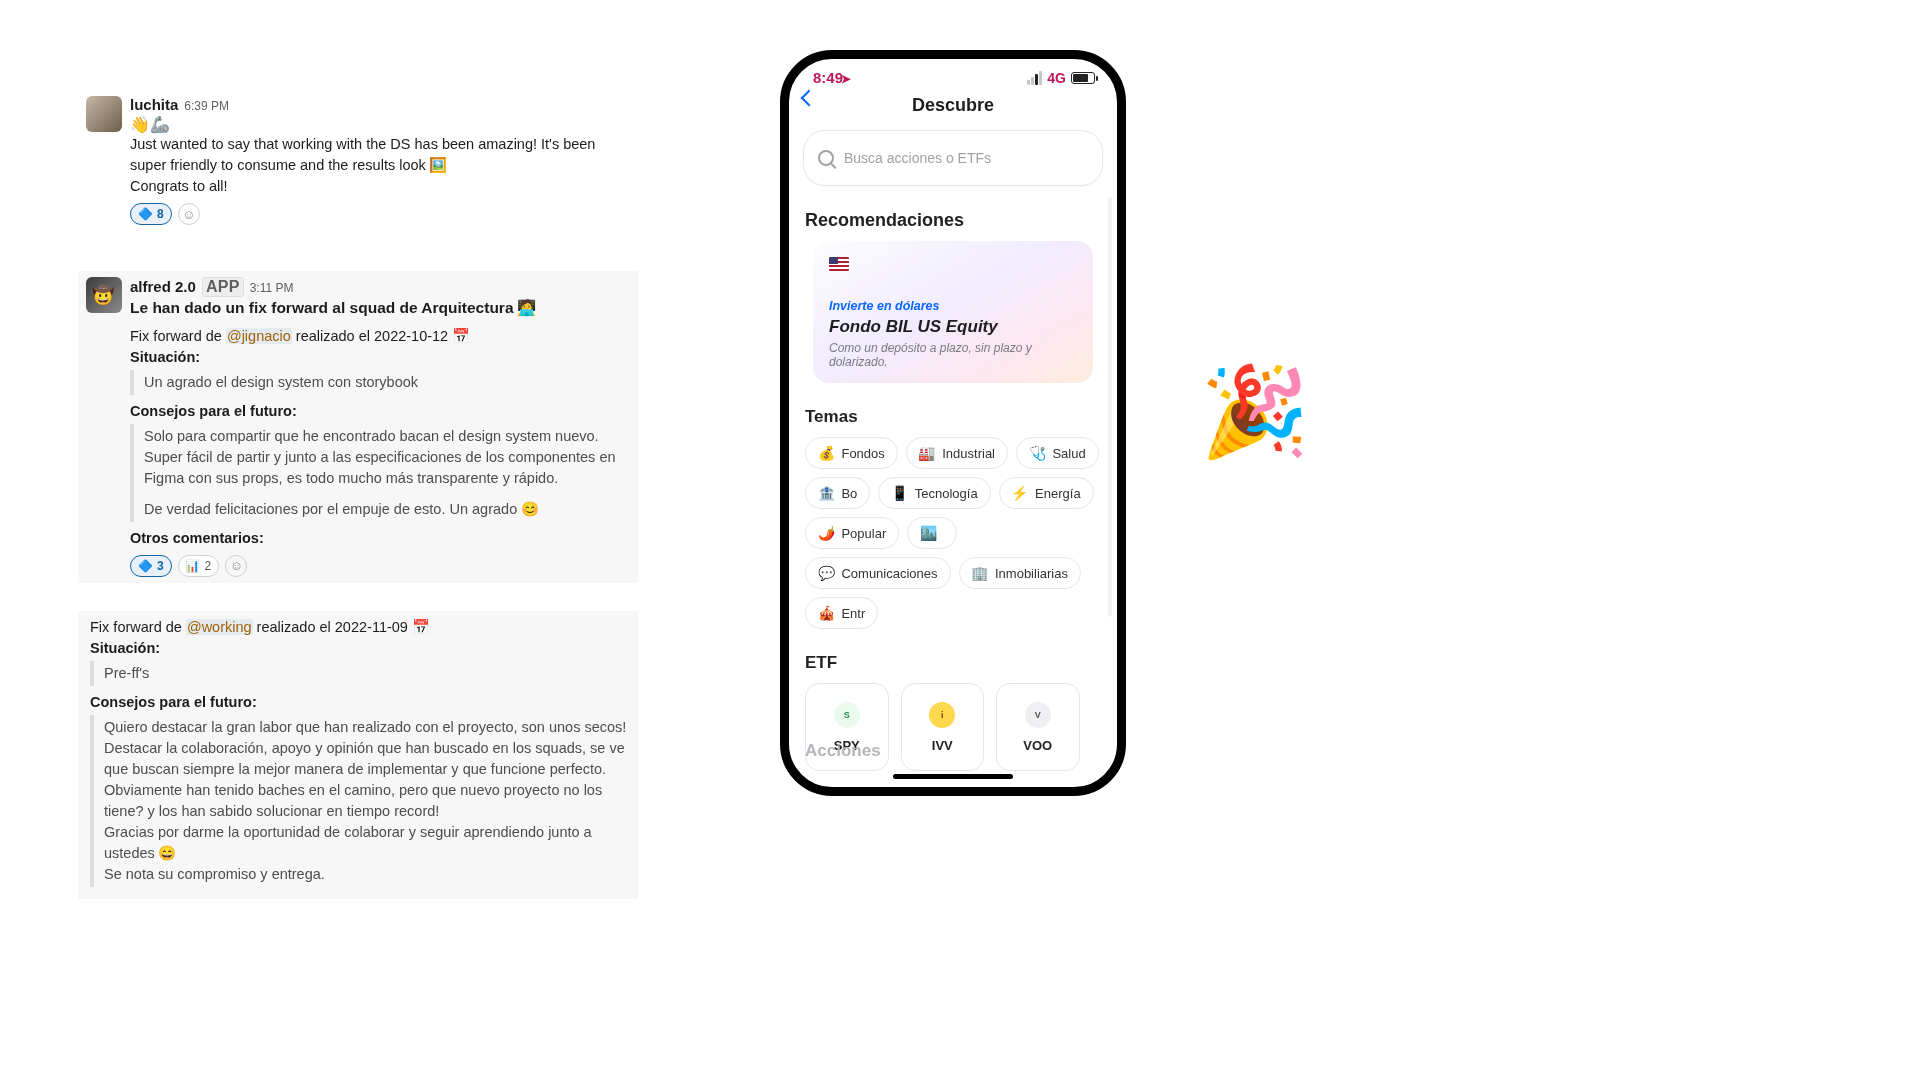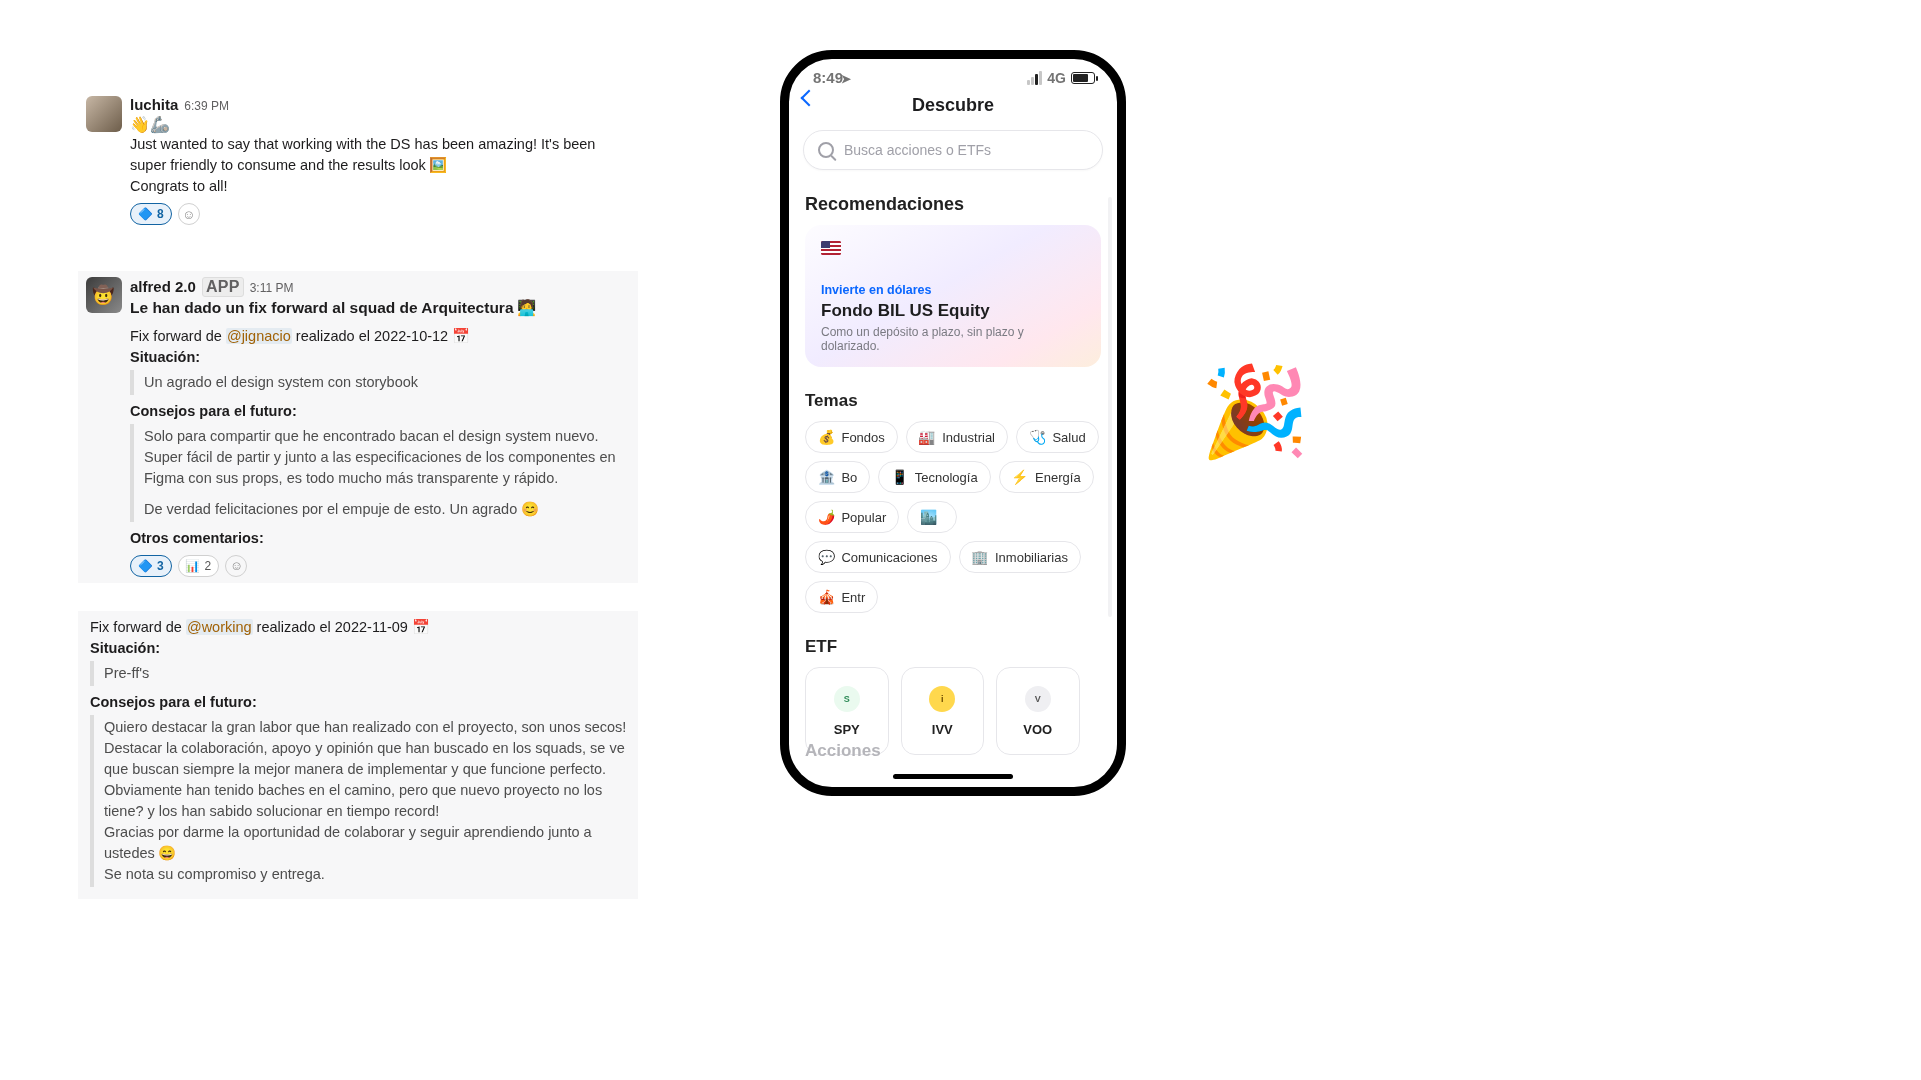--- a/index.html
+++ b/index.html
@@ -91,21 +91,21 @@
     left: 780px; top: 50px;
     width: 346px; height: 746px;
     border: 9px solid #000;
     border-radius: 52px;
     background:#fff;
     overflow:hidden;
   }
   .status-bar{
     display:flex;justify-content:space-between;align-items:center;
     padding: 10px 22px 0 24px;
-    font-size:15px;font-weight:600;color:#737373;
+    font-size:15px;font-weight:600;color:#be185d;
   }
   .status-right{display:flex;align-items:center;gap:5px;font-size:14px;}
   .sig{display:inline-flex;align-items:flex-end;gap:1px;}
   .sig i{width:3px;background:#c7c7c7;border-radius:1px;}
   .sig i:nth-child(1){height:5px;background:#c7c7c7;}
   .sig i:nth-child(2){height:8px;background:#c7c7c7;}
   .sig i:nth-child(3){height:11px;background:#222;}
   .sig i:nth-child(4){height:14px;background:#c7c7c7;}
   .batt{width:24px;height:12px;border:1.5px solid #222;border-radius:3px;position:relative;}
   .batt::after{content:"";position:absolute;right:-4px;top:3px;width:2px;height:5px;background:#222;border-radius:1px;}
@@ -117,35 +117,36 @@
   .back-chevron{
     position:absolute;left:14px;top:6px;
     width:12px;height:12px;border-left:2.5px solid #0a67ff;border-bottom:2.5px solid #0a67ff;
     transform:rotate(45deg);
   }
   .nav-title{font-size:18px;font-weight:700;color:#1d1d1f;}
 
   .search-field{
     margin:6px 14px 0;
     background:#fff;border:1px solid #e6e6ea;border-radius:22px;
-    height:40px;display:flex;align-items:center;gap:10px;padding:0 14px;
+    height:56px;display:flex;align-items:center;gap:10px;padding:0 14px;
     color:#a0a0a8;font-size:14px;
     box-shadow:0 1px 2px rgba(0,0,0,0.03);
   }
   .search-icon{width:16px;height:16px;border:2px solid #a0a0a8;border-radius:50%;position:relative;}
   .search-icon::after{content:"";position:absolute;width:7px;height:2px;background:#a0a0a8;bottom:-3px;right:-5px;transform:rotate(45deg);border-radius:1px;}
 
   .section-title{font-size:18px;font-weight:700;color:#222;margin:24px 16px 10px;}
   .section-title.sm{font-size:17px;}
 
   .reco-card{
-    margin:0 16px;
+    margin:0 24px;
     border-radius:16px;
     padding:16px 16px 14px;
     background:linear-gradient(150deg,#fdfcff 0%,#f1ecff 45%,#ffe7ee 80%,#fdeedd 100%);
+    font-style:italic;
   }
   .reco-sub{color:#0a67ff;font-size:12.5px;font-weight:600;margin-top:24px;}
   .reco-title{font-size:17px;font-weight:700;color:#1d1d1f;margin-top:4px;}
   .reco-desc{font-size:12px;color:#7a7a82;margin-top:4px;}
   .flag-us{display:inline-block;width:20px;height:14px;background:linear-gradient(#b22234 0 0),#fff;position:relative;border-radius:2px;overflow:hidden;}
   .flag-us::before{content:"";position:absolute;inset:0;background:repeating-linear-gradient(#b22234 0 2px,#fff 2px 4px);}
   .flag-us::after{content:"";position:absolute;left:0;top:0;width:9px;height:7px;background:#3c3b6e;}
 
   .chips{display:flex;flex-wrap:wrap;gap:8px;padding:0 16px;}
   .chip{

